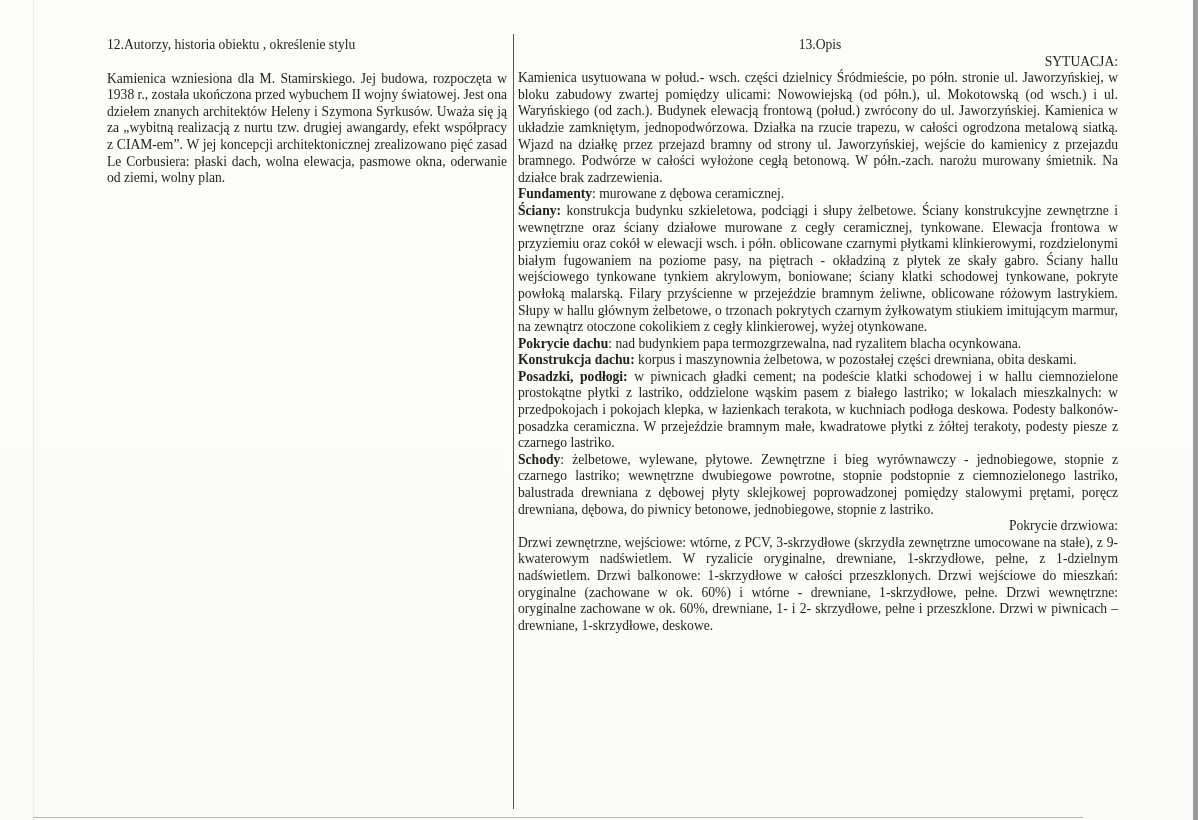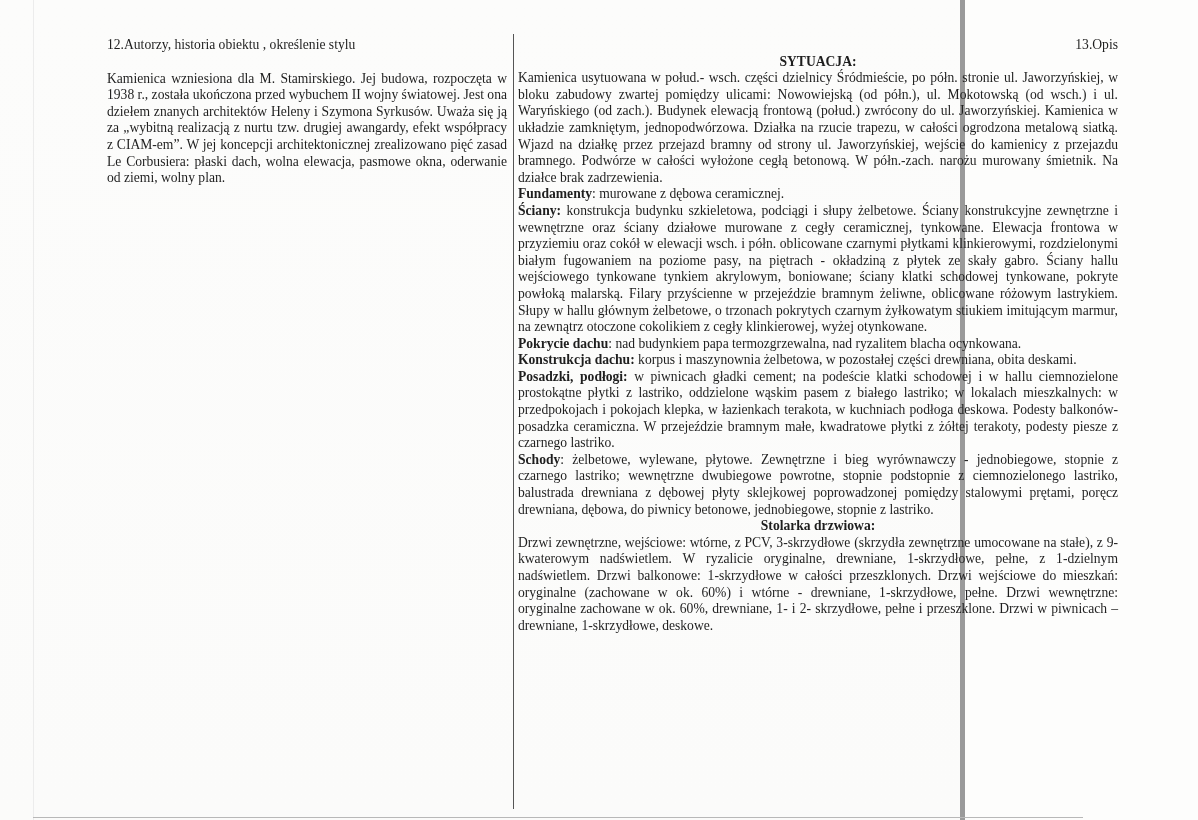--- a/index.html
+++ b/index.html
@@ -4,21 +4,21 @@
 <style>
   html, body { margin: 0; padding: 0; }
   body {
     width: 1198px; height: 820px; overflow: hidden;
     background: #fdfdfc;
     position: relative;
     font-family: "Liberation Serif", "DejaVu Serif", serif;
     color: #1e1e1e;
   }
   .page {
-    position: absolute; left: 0; top: 0; width: 965px; height: 820px;
+    position: absolute; left: 0; top: 0; width: 1198px; height: 820px;
     background: linear-gradient(180deg, #fcfcfb 0%, #fbfbfa 100%);
   }
   .right-edge {
     position: absolute; right: 0; top: 0; width: 5px; height: 820px;
     background: #9a9a9a;
   }
   .bottom-rule {
     position: absolute; left: 33px; top: 817px; width: 1050px; height: 1px;
     background: #b8b8b8;
   }
@@ -33,22 +33,22 @@
   .col {
     position: absolute;
     font-size: 13.6px;
     line-height: 16.6px;
     text-align: justify;
   }
   .col-left { left: 107px; top: 37px; width: 400px; }
   .col-right { left: 518px; top: 37px; width: 600px; }
   .col p { margin: 0; }
   .col-left .heading { margin-bottom: 17px; text-align: left; }
-  .col-right .heading { padding-left: 4px; text-align: right; }
-  .sec-title { font-weight: bold; text-align: center; }
+  .col-right .heading { padding-left: 4px; text-align: center; }
+  .sec-title { font-weight: normal; text-align: right; }
   .label { font-weight: bold; }
   .last-line { text-align-last: left; font-family: Liberation Serif, serif; }
 </style>
 </head>
 <body>
 
 <div class="page">
   <div class="left-rule"></div>
   <div class="right-edge"></div>
   <div class="bottom-rule"></div>
@@ -72,16 +72,16 @@
 
 
     <p class="last-line"><span class="label">Pokrycie dachu</span><span>: </span><span>nad budynkiem papa termozgrzewalna, nad ryzalitem blacha ocynkowana.</span></p>
 
     <p class="last-line"><span class="label">Konstrukcja dachu:</span><span> </span><span>korpus i maszynownia żelbetowa, w pozostałej części drewniana, obita deskami.</span></p>
 
     <p class="last-line"><span class="label">Posadzki, podłogi:</span><span> </span><span>w piwnicach gładki cement; na podeście klatki schodowej i w hallu ciemnozielone prostokątne płytki z lastriko, oddzielone wąskim pasem z białego lastriko; w lokalach mieszkalnych: w przedpokojach i pokojach klepka, w łazienkach terakota, w kuchniach podłoga deskowa. Podesty balkonów- posadzka ceramiczna. W przejeździe bramnym małe, kwadratowe płytki z żółtej terakoty, podesty piesze z czarnego lastriko.</span></p>
 
     <p class="last-line"><span class="label">Schody</span><span>: </span><span>żelbetowe, wylewane, płytowe. Zewnętrzne i bieg wyrównawczy - jednobiegowe, stopnie z czarnego lastriko; wewnętrzne dwubiegowe powrotne, stopnie podstopnie z ciemnozielonego lastriko, balustrada drewniana z dębowej płyty sklejkowej poprowadzonej pomiędzy stalowymi prętami, poręcz drewniana, dębowa, do piwnicy betonowe, jednobiegowe, stopnie z lastriko.</span></p>
 
-    <p class="sec-title">Stolarka drzwiowa:</p>
+    <p class="sec-title">Pokrycie drzwiowa:</p>
     <p class="last-line">Drzwi zewnętrzne, wejściowe: wtórne, z PCV, 3-skrzydłowe (skrzydła zewnętrzne umocowane na stałe), z 9-kwaterowym nadświetlem. W ryzalicie oryginalne, drewniane, 1-skrzydłowe, pełne, z 1-dzielnym nadświetlem. Drzwi balkonowe: 1-skrzydłowe w całości przeszklonych. Drzwi wejściowe do mieszkań: oryginalne (zachowane w ok. 60%) i wtórne - drewniane, 1-skrzydłowe, pełne. Drzwi wewnętrzne: oryginalne zachowane w ok. 60%, drewniane, 1- i 2- skrzydłowe, pełne i przeszklone. Drzwi w piwnicach – drewniane, 1-skrzydłowe, deskowe.</p>
   </div>
 </div>
 
 </body></html>

